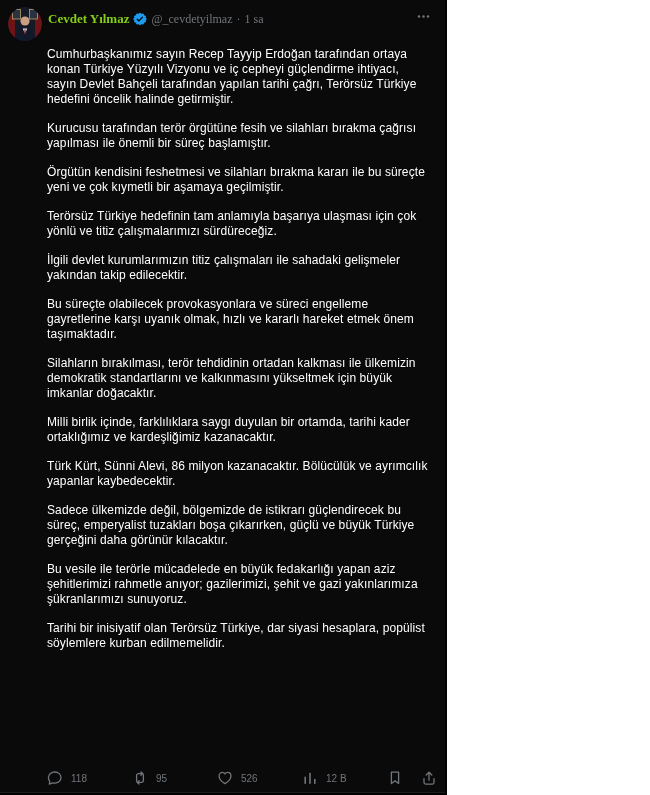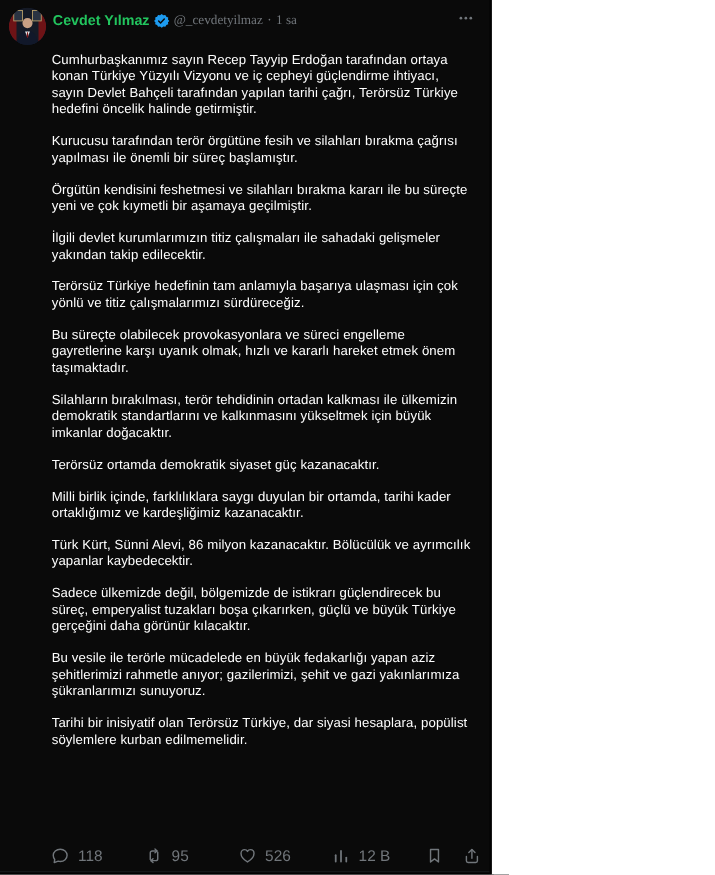--- a/index.html
+++ b/index.html
@@ -30,21 +30,21 @@
     width:34px; height:34px; border-radius:50%;
     overflow:hidden; flex:none; cursor:pointer;
     background:#10151f;
   }
   .avatar svg { display:block; width:34px; height:34px; }
   .header-meta {
     display:flex; align-items:center; gap:4px;
     margin-left:6px; padding-top:4px;
     white-space:nowrap; min-width:0;
   }
-  .author-name { font-size:13px; font-weight:bold; color:#22c55e; cursor:pointer; }
+  .author-name { font-size:13px; font-weight:bold; color:#84cc16; cursor:pointer;font-family:Liberation Serif, serif; }
   .verified-badge { display:inline-flex; width:14px; height:14px; }
   .handle, .meta-dot, .timestamp { font-size:12px; color:#71767b;font-family:Liberation Serif, serif; }
   .more-button {
     margin-left:auto; color:#71767b; padding-top:2px;
     cursor:pointer; display:flex;
   }
   
   .tweet-body {
     margin:6px 16px 0 47px;
     color:#ffffff;
@@ -53,21 +53,21 @@
     letter-spacing:0.1px;
   }
   .tweet-body p { margin:0 0 14px 0; }
   
   .action-bar {
     position:absolute; left:47px; right:8px; bottom:9px;
     display:flex; align-items:center;
     color:#71767b;
   }
   .action-group { display:flex; align-items:center; gap:8px; flex:1 1 0; cursor:pointer; }
-  .action-count { font-size:14px; color:#71767b; }
+  .action-count { font-size:10px; color:#71767b; }
   .action-right { display:flex; align-items:center; gap:18px; flex:none; }
   .action-icon { display:flex; cursor:pointer; }
   .action-icon svg { stroke:#71767b; fill:none; stroke-width:1.3; stroke-linecap:round; stroke-linejoin:round; }
   .white-gutter {
     position:absolute; right:0; top:0; width:201px; height:795px;
     background:#ffffff;
   }
 </style>
 </head>
 <body>
@@ -115,25 +115,24 @@
         <circle cx="8" cy="8" r="1.3" fill="#71767b"></circle>
         <circle cx="12.8" cy="8" r="1.3" fill="#71767b"></circle>
       </svg>
     </div>
   </header>
 
   <div class="tweet-body">
       <p>Cumhurbaşkanımız sayın Recep Tayyip Erdoğan tarafından ortaya konan Türkiye Yüzyılı Vizyonu ve iç cepheyi güçlendirme ihtiyacı, sayın Devlet Bahçeli tarafından yapılan tarihi çağrı, Terörsüz Türkiye hedefini öncelik halinde getirmiştir.</p>
       <p>Kurucusu tarafından terör örgütüne fesih ve silahları bırakma çağrısı yapılması ile önemli bir süreç başlamıştır.</p>
       <p>Örgütün kendisini feshetmesi ve silahları bırakma kararı ile bu süreçte yeni ve çok kıymetli bir aşamaya geçilmiştir.</p>
+      <p>Terörsüz Türkiye hedefinin tam anlamıyla başarıya ulaşması için çok yönlü ve titiz çalışmalarımızı sürdüreceğiz.</p>
       <p>İlgili devlet kurumlarımızın titiz çalışmaları ile sahadaki gelişmeler yakından takip edilecektir.</p>
-      <p>Terörsüz Türkiye hedefinin tam anlamıyla başarıya ulaşması için çok yönlü ve titiz çalışmalarımızı sürdüreceğiz.</p>
       <p>Bu süreçte olabilecek provokasyonlara ve süreci engelleme gayretlerine karşı uyanık olmak, hızlı ve kararlı hareket etmek önem taşımaktadır.</p>
       <p>Silahların bırakılması, terör tehdidinin ortadan kalkması ile ülkemizin demokratik standartlarını ve kalkınmasını yükseltmek için büyük imkanlar doğacaktır.</p>
-      <p>Terörsüz ortamda demokratik siyaset güç kazanacaktır.</p>
       <p>Milli birlik içinde, farklılıklara saygı duyulan bir ortamda, tarihi kader ortaklığımız ve kardeşliğimiz kazanacaktır.</p>
       <p>Türk Kürt, Sünni Alevi, 86 milyon kazanacaktır. Bölücülük ve ayrımcılık yapanlar kaybedecektir.</p>
       <p>Sadece ülkemizde değil, bölgemizde de istikrarı güçlendirecek bu süreç, emperyalist tuzakları boşa çıkarırken, güçlü ve büyük Türkiye gerçeğini daha görünür kılacaktır.</p>
       <p>Bu vesile ile terörle mücadelede en büyük fedakarlığı yapan aziz şehitlerimizi rahmetle anıyor; gazilerimizi, şehit ve gazi yakınlarımıza şükranlarımızı sunuyoruz.</p>
       <p>Tarihi bir inisiyatif olan Terörsüz Türkiye, dar siyasi hesaplara, popülist söylemlere kurban edilmemelidir.</p>
     </div>
 
   <div class="action-bar">
     <div class="action-group">
       <span class="action-icon">

